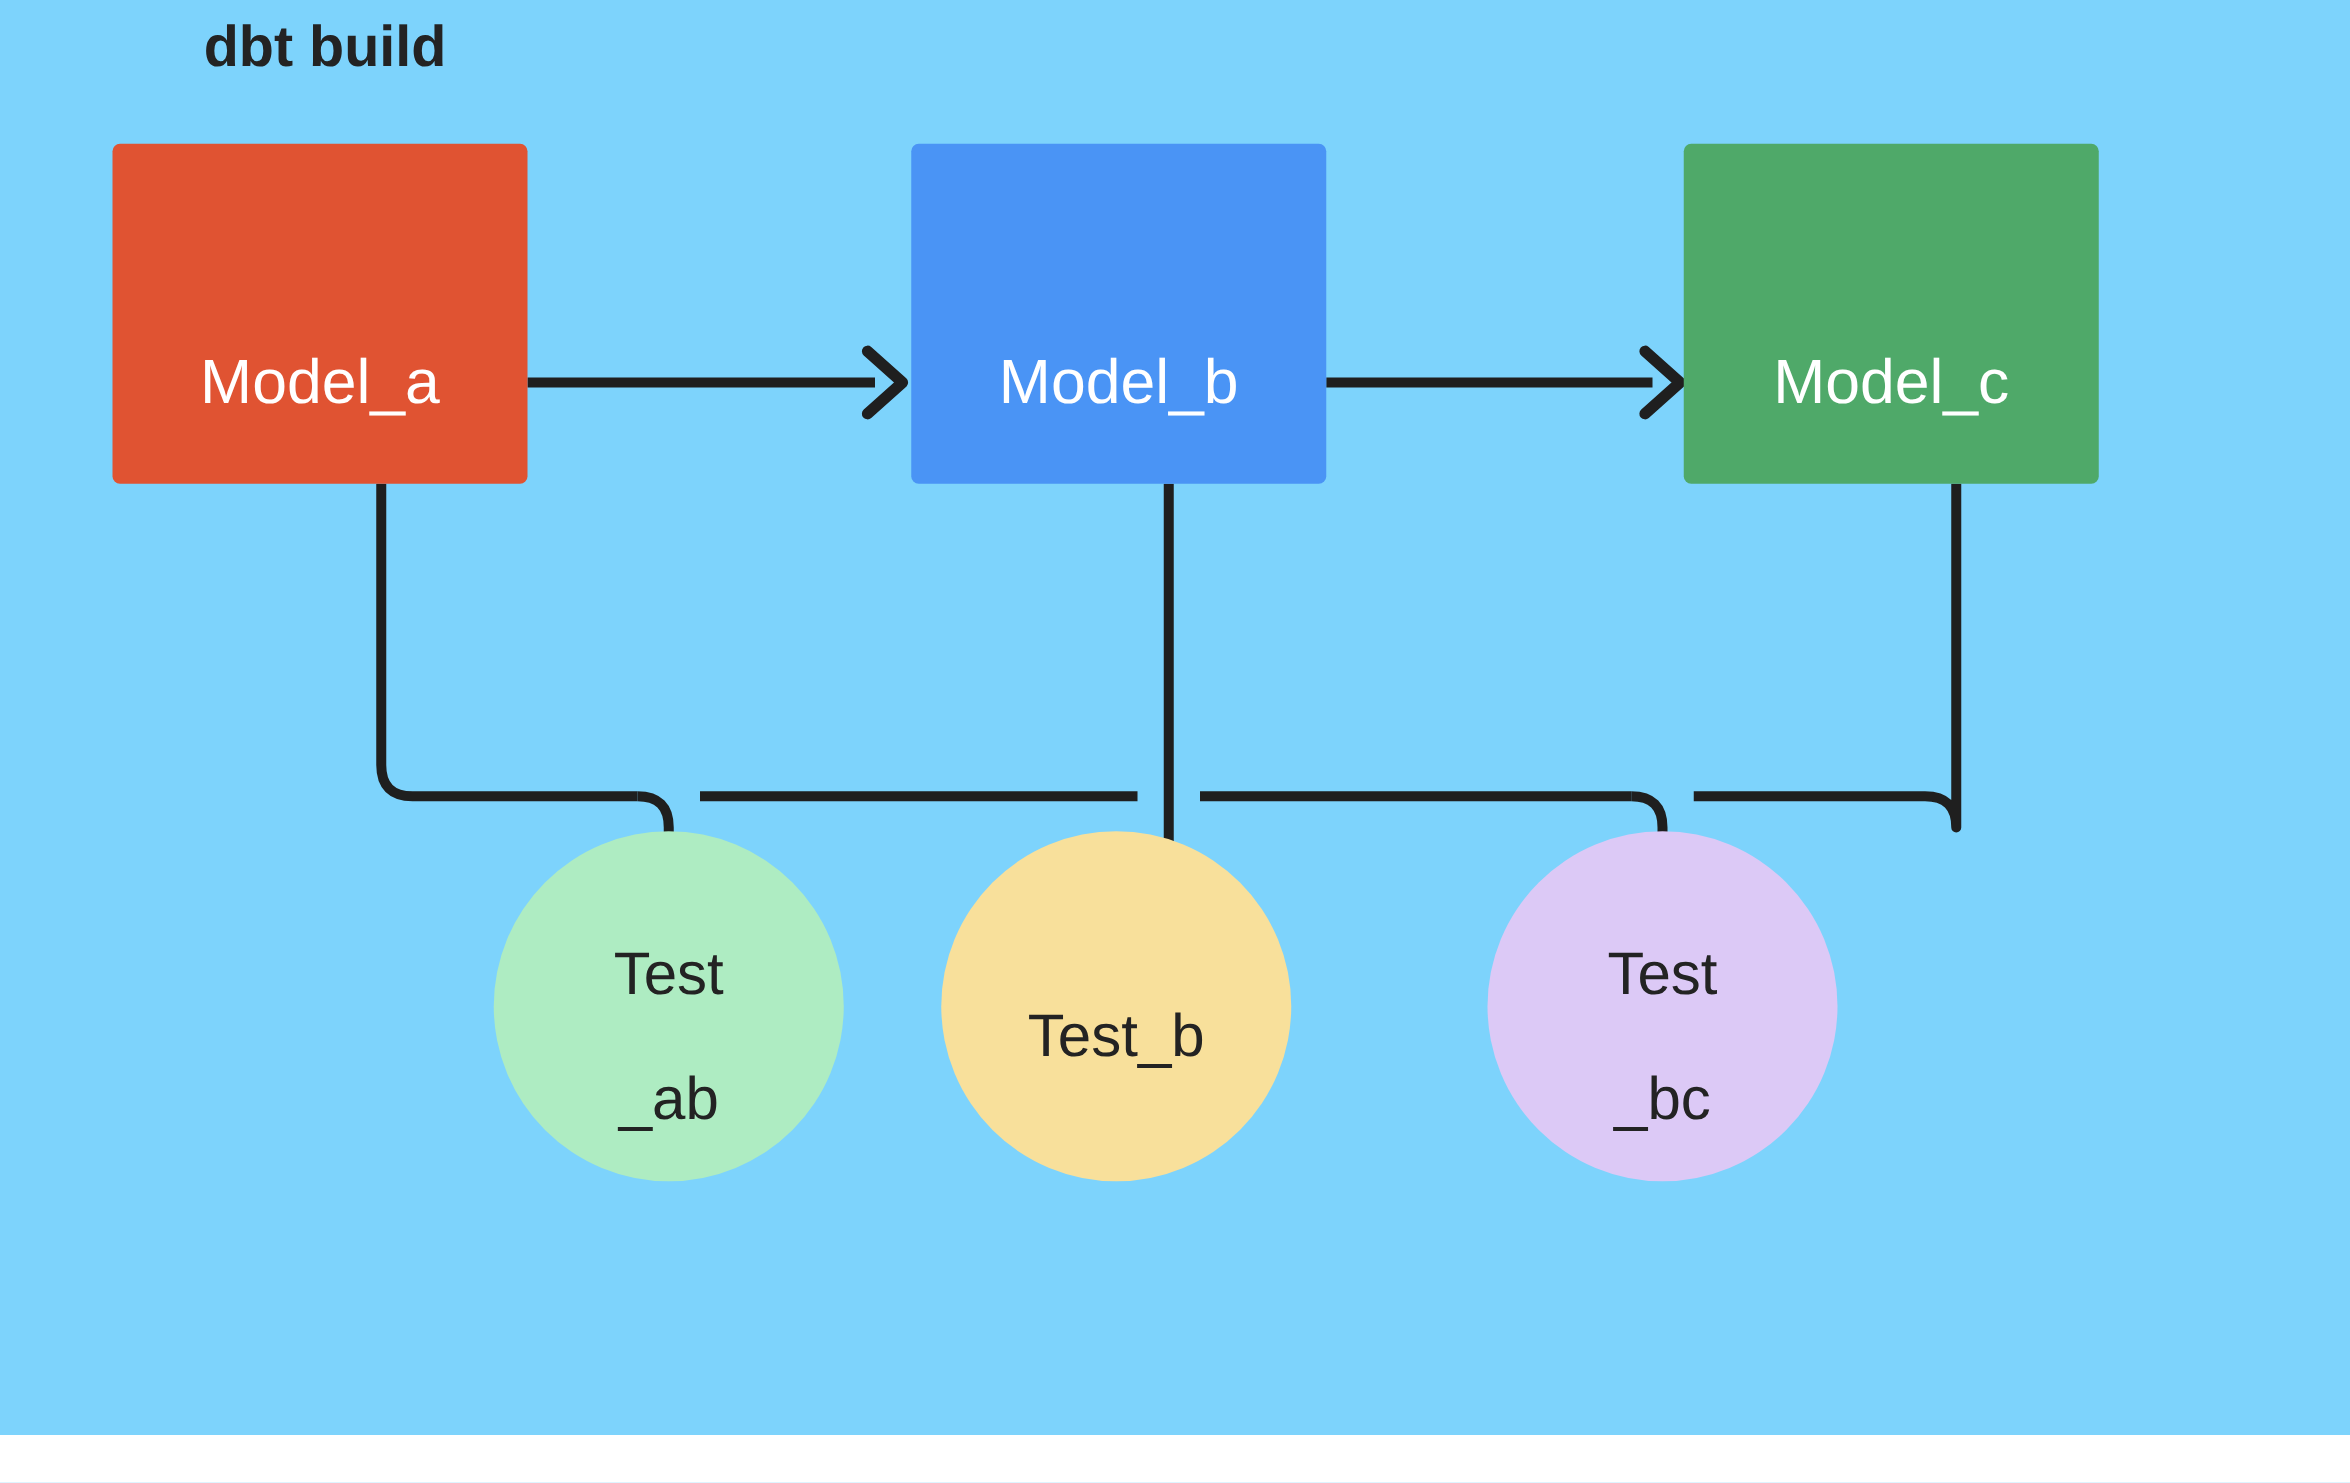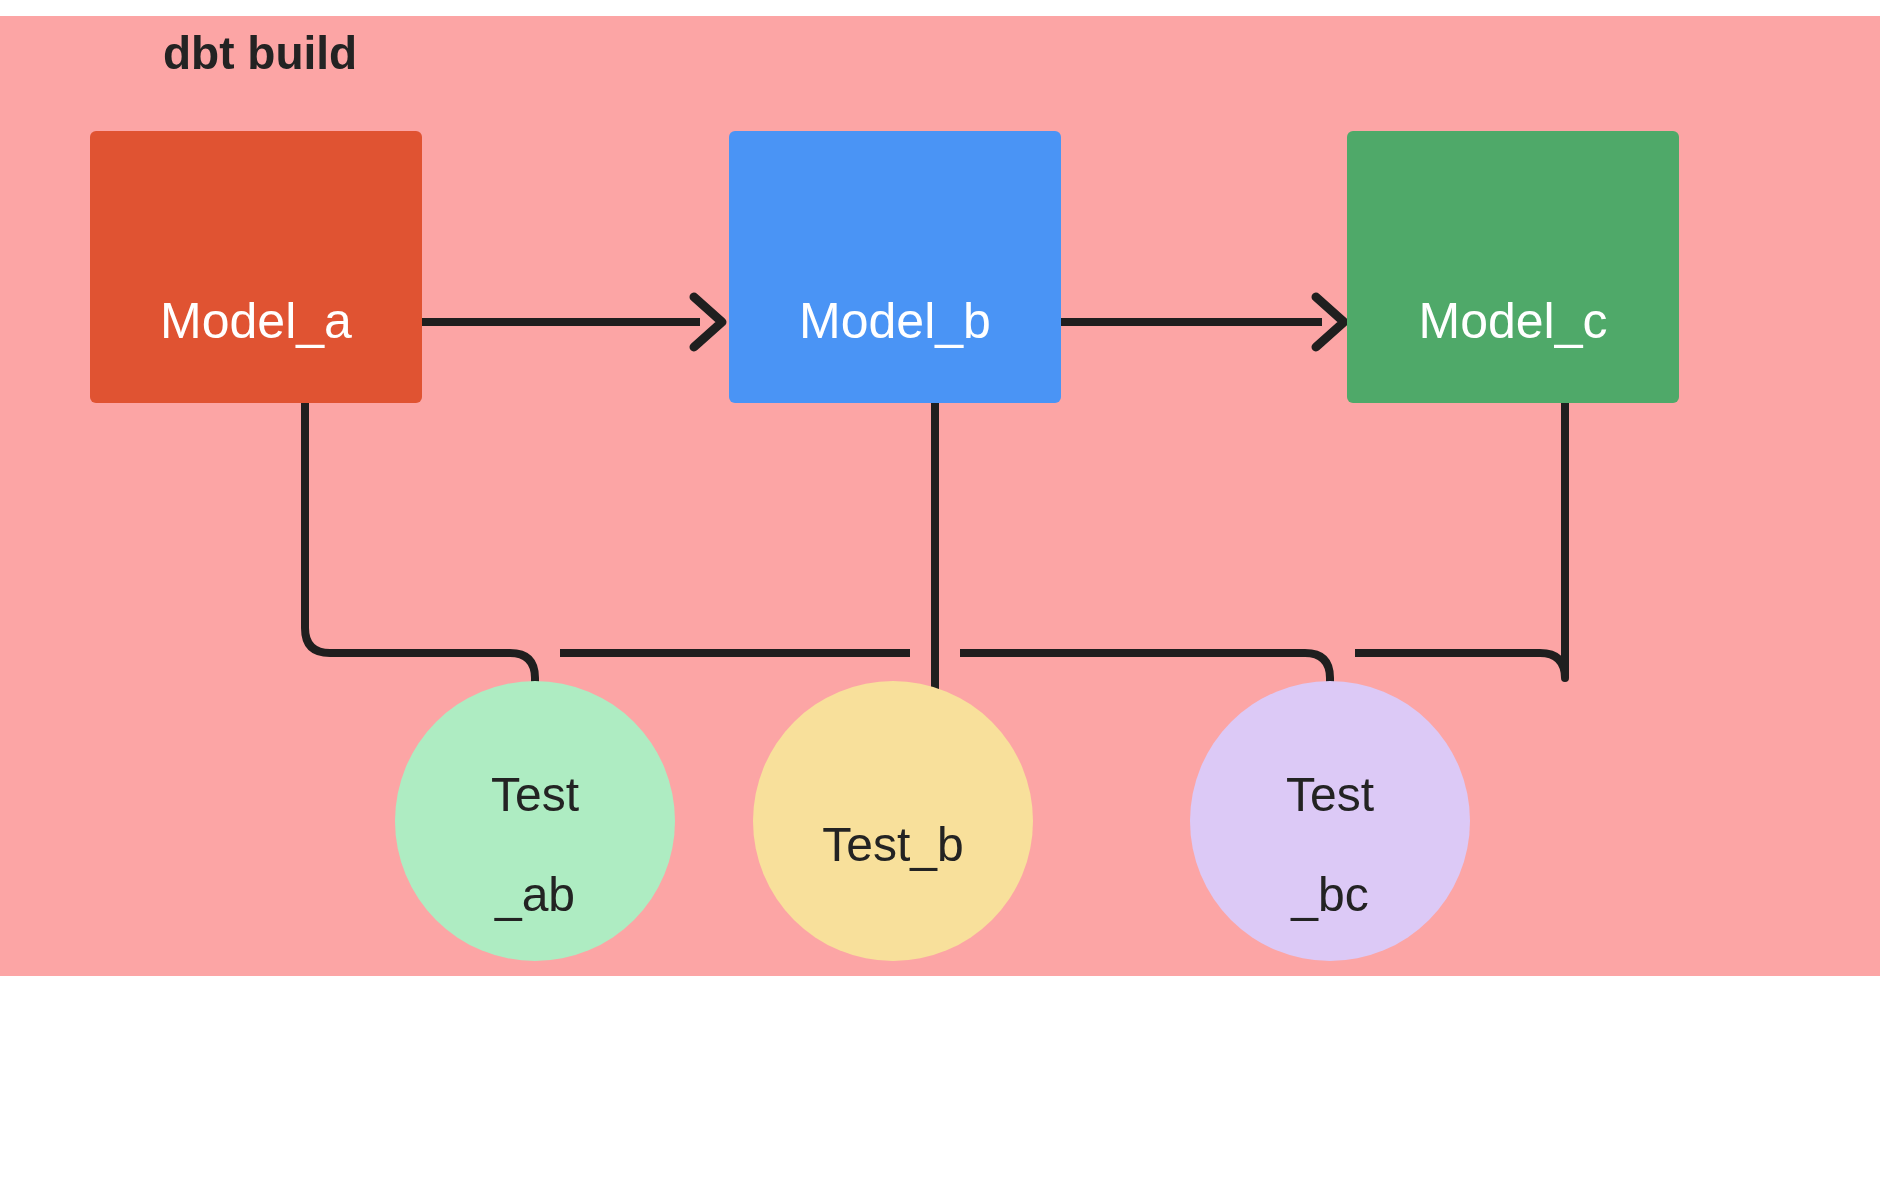--- a/index.html
+++ b/index.html
@@ -9,23 +9,22 @@
   }
   body {
     width: 1880px;
     height: 1186px;
     font-family: "Liberation Sans", sans-serif;
     overflow: hidden;
   }
   #stage {
     position: relative;
     width: 1880px;
-    height: 960px;
-    background: #fca5a5;
-    margin-top: 16px;
+    height: 1148px;
+    background: #7dd3fc;
   }
   .diagram-svg {
     position: absolute;
     top: 0;
     left: 0;
     width: 1880px;
     height: 1186px;
   }
   .title-text {
     font-family: "Liberation Sans", sans-serif;

